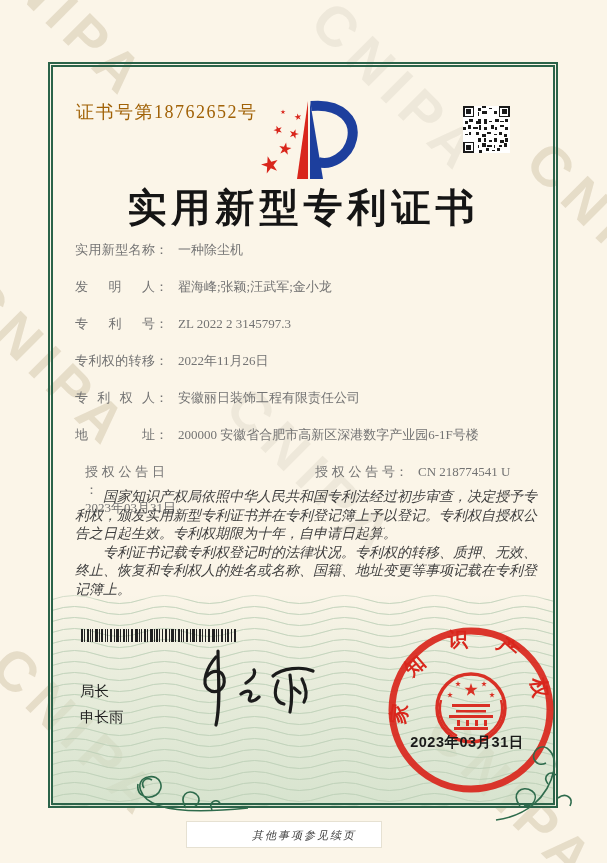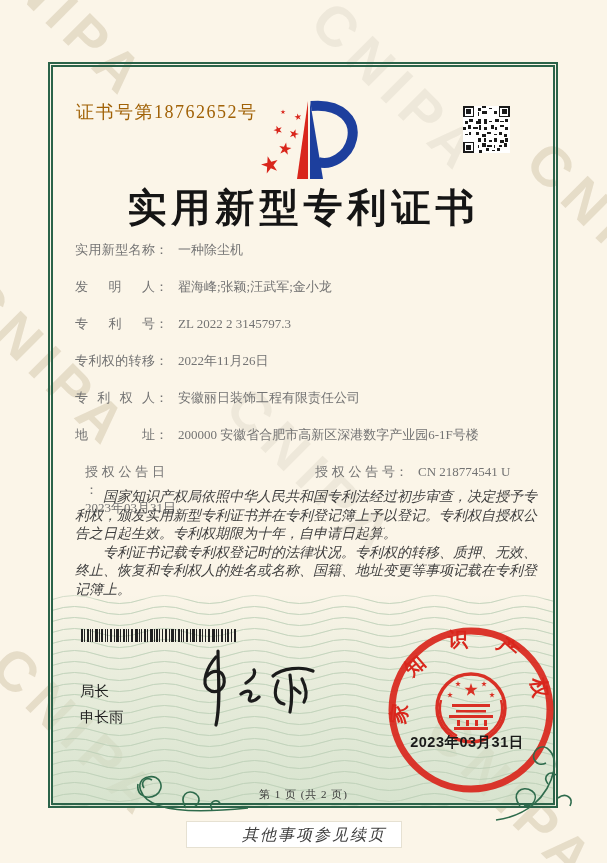--- a/index.html
+++ b/index.html
@@ -52,23 +52,23 @@
   .seal-date { position:absolute; left:392px; top:733px; width:150px; text-align:center;
                font-family:"Liberation Sans","DejaVu Sans",sans-serif;
                font-size:14.5px; font-weight:bold; color:#1a1a1a; letter-spacing:0.5px; }
 
   .flourish-l { position:absolute; left:108px; top:768px; }
   .flourish-r { position:absolute; left:492px; top:732px; }
 
   .pagenum { position:absolute; left:0; top:787px; width:100%; text-align:center;
              font-size:11px; color:#3a3a3a; letter-spacing:1px; }
 
-  .footer-box { position:absolute; left:186px; top:821px; width:216px; height:27px;
+  .footer-box { position:absolute; left:186px; top:821px; width:196px; height:27px;
                 background:#ffffff; border:1px solid #e6e1d2; text-align:center;
-                line-height:26px; font-size:16px; color:#3f3f3f; font-style:italic; letter-spacing:2px;padding-left:40px; }
+                line-height:26px; font-size:11px; color:#3f3f3f; font-style:italic; letter-spacing:2px;padding-left:40px; }
 </style>
 </head>
 <body>
 
 <div class="page">
 
   <div class="wm" style="left:-45px; top:-20px;">CNIPA</div>
   <div class="wm light" style="left:290px; top:55px;">CNIPA</div>
   <div class="wm" style="left:505px; top:195px;">CNIPA</div>
   <div class="wm" style="left:-62px; top:330px;">CNIPA</div>
@@ -261,19 +261,18 @@
     <svg width="88" height="92" viewBox="0 0 88 92">
       <g fill="none" stroke="#2e6b4c" stroke-width="1.6">
         <path d="M4,88 C34,84 56,66 62,38 C65,22 54,10 45,17 C37,24 44,36 54,31"></path>
         <path d="M28,74 C18,62 30,52 40,59 C47,64 42,76 32,73"></path>
         <path d="M56,52 C50,44 58,38 64,43"></path>
         <path d="M66,66 C74,60 82,66 78,74"></path>
       </g>
     </svg>
   </div>
 
-  <div class="pagenum">第 1 页 (共 2 页)</div>
 
   <div class="footer-box">
     <span>其他事项参见续页</span>
   </div>
 
 </div>
 
 </body></html>

